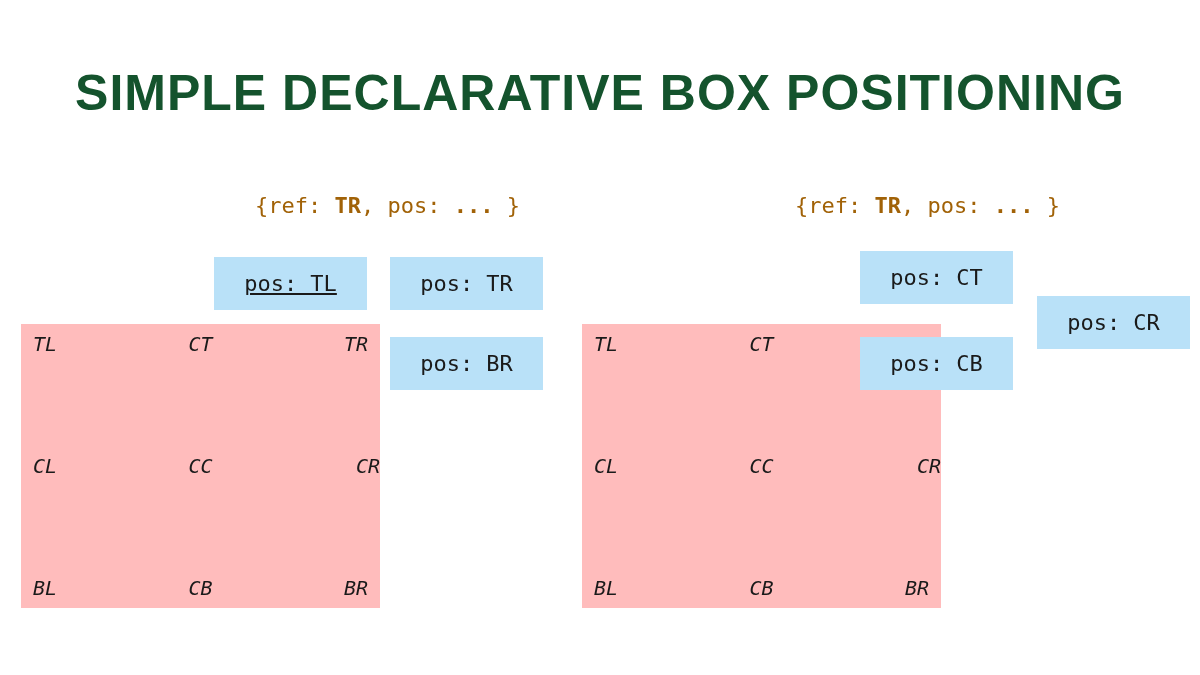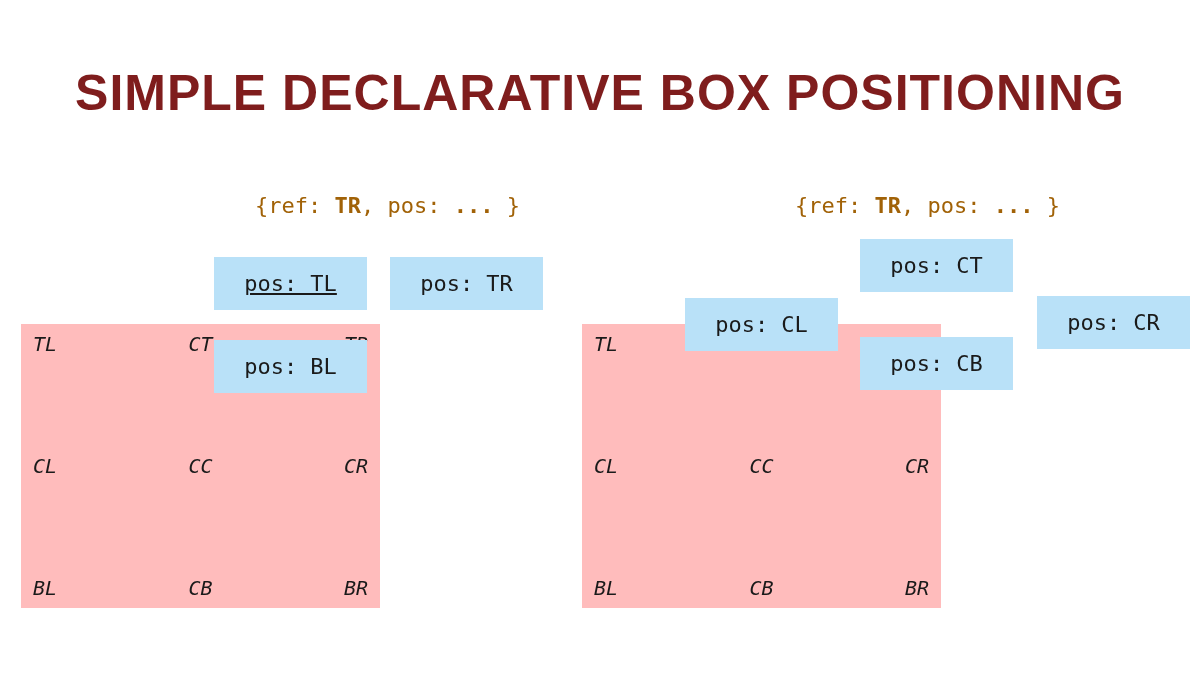--- a/index.html
+++ b/index.html
@@ -21,21 +21,21 @@
   .title{
     position:absolute;
     top:64px;
     left:0;
     width:100%;
     text-align:center;
     font-family:"Liberation Sans","DejaVu Sans",sans-serif;
     font-weight:700;
     font-size:50px;
     letter-spacing:1px;
-    color:#7f1d1d;
+    color:#14532d;
     white-space:nowrap;
   }
   .code{
     position:absolute;
     top:193px;
     font-size:22px;
     line-height:26px;
     white-space:pre;
     color:#a16207;
   }
@@ -56,41 +56,41 @@
     font-size:20px;
     line-height:24px;
     white-space:nowrap;
     font-style:italic;
   }
   .lbl.tl{top:8px;left:12px;}
   .lbl.ct{top:8px;left:50%;transform:translateX(-50%);}
   .lbl.tr{top:8px;right:12px;}
   .lbl.cl{top:50%;left:12px;transform:translateY(-50%);}
   .lbl.cc{top:50%;left:50%;transform:translate(-50%,-50%);}
-  .lbl.cr{top:50%;right:12px;transform:translateY(-50%);}
+  .lbl.cr{top:50%;right:0;transform:translateY(-50%);}
   .lbl.bl{bottom:8px;left:12px;}
   .lbl.cb{bottom:8px;left:50%;transform:translateX(-50%);}
   .lbl.br{bottom:8px;right:12px;}
   .pos-box{
     position:absolute;
     width:153px;
     height:53px;
     background:var(--blue);
     display:flex;
     align-items:center;
     justify-content:center;
     font-size:22px;
     white-space:pre;
     z-index:2;
   }
   .pb-tl{left:214px;top:257px;text-decoration:underline;}
   .pb-tr{left:390px;top:257px;}
   .pb-bl{left:214px;top:340px;}
   .pb-br{left:390px;top:337px;}
-  .pb-ct{left:860px;top:239px;text-align:center;}
+  .pb-ct{left:860px;top:251px;text-align:center;}
   .pb-cl{left:685px;top:298px;}
   .pb-cb{left:860px;top:337px;}
   .pb-cr{left:1037px;top:296px;}
 </style>
 </head>
 <body>
 
 <div class="slide">
 
   <h1 class="title">SIMPLE DECLARATIVE BOX POSITIONING</h1>
@@ -118,20 +118,19 @@
     <span class="lbl cl">CL</span>
     <span class="lbl cc">CC</span>
     <span class="lbl cr">CR</span>
     <span class="lbl bl">BL</span>
     <span class="lbl cb">CB</span>
     <span class="lbl br">BR</span>
   </div>
 
   <div class="pos-box pb-tl">pos: TL</div>
   <div class="pos-box pb-tr">pos: TR</div>
-  <div class="pos-box pb-bl">pos: BL</div>
+  <div class="pos-box pb-br">pos: BR</div>
 
   <div class="pos-box pb-ct">pos: CT</div>
-  <div class="pos-box pb-cl">pos: CL</div>
   <div class="pos-box pb-cb">pos: CB</div>
   <div class="pos-box pb-cr">pos: CR</div>
 
 </div>
 
 </body></html>

